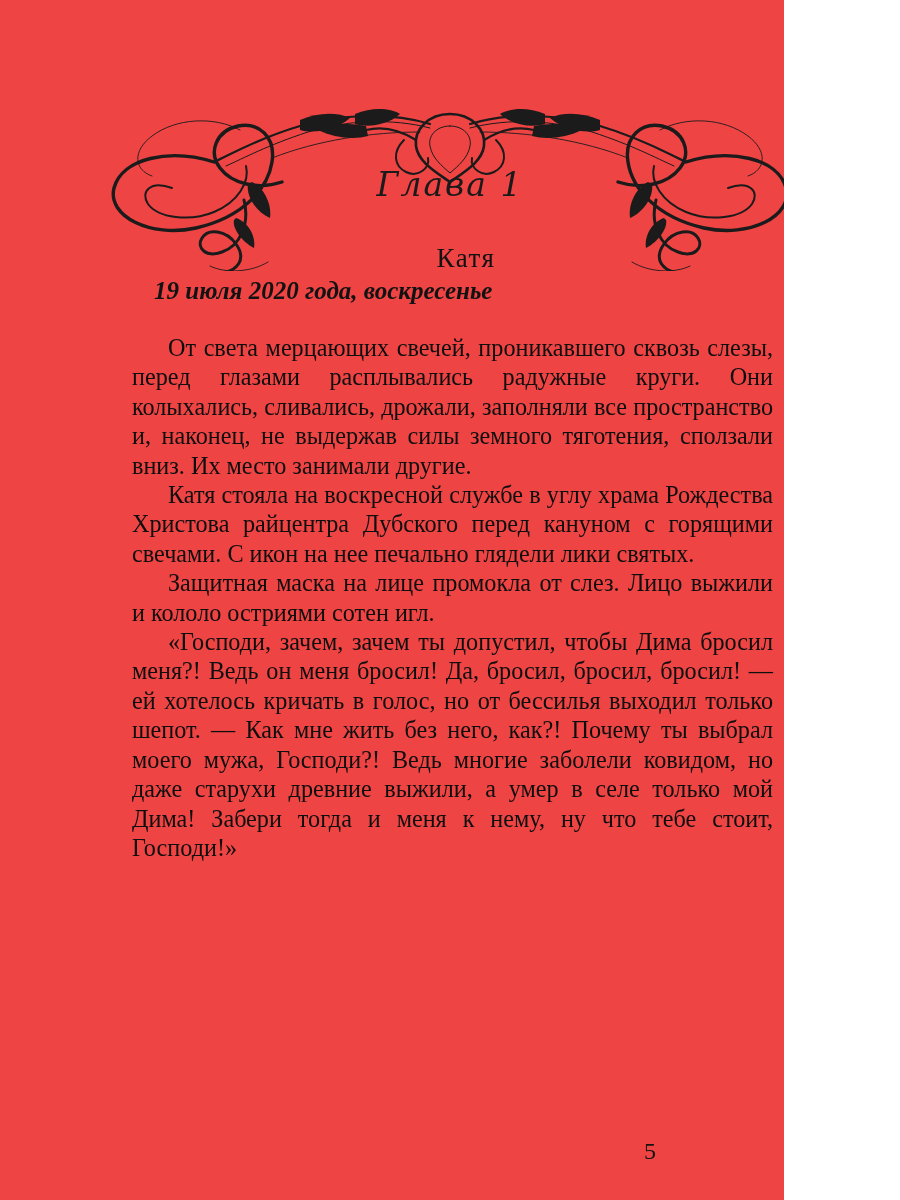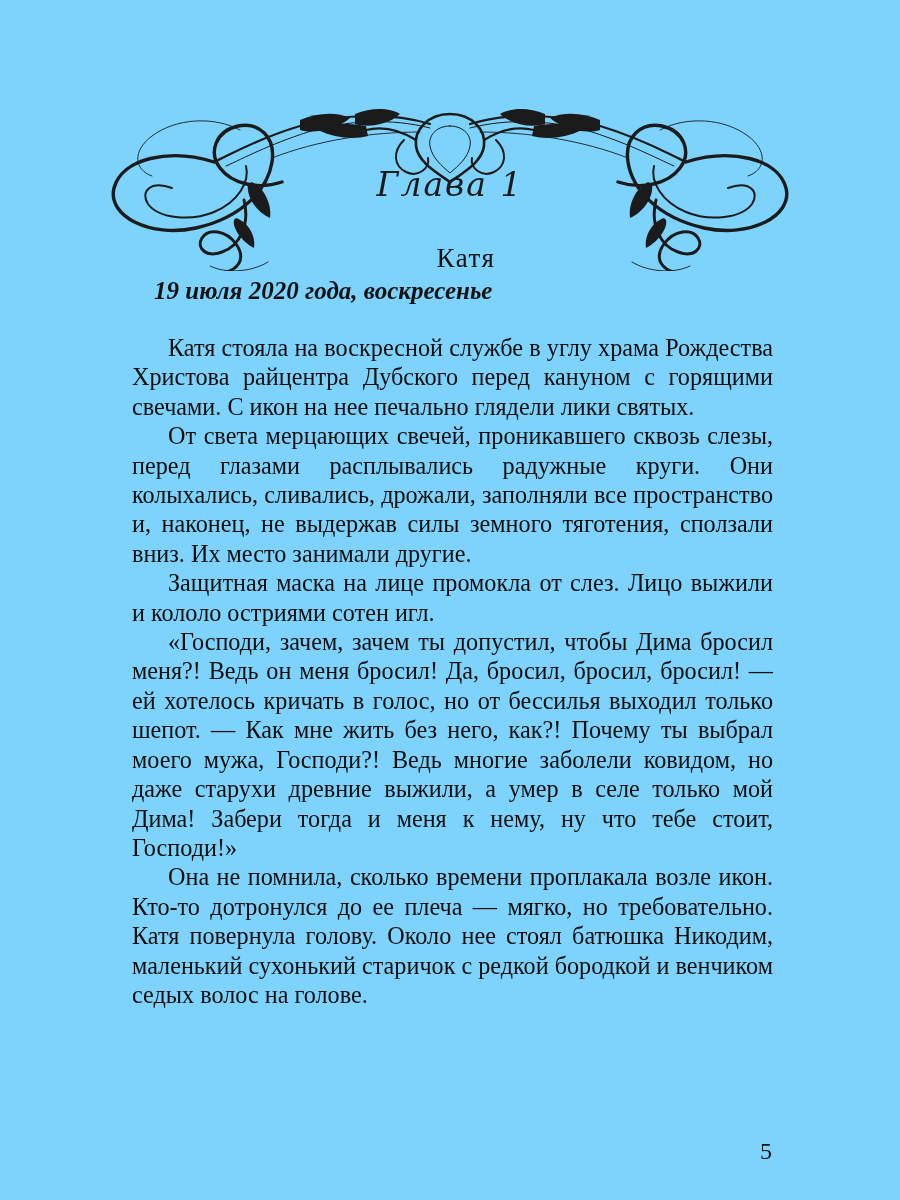--- a/index.html
+++ b/index.html
@@ -4,23 +4,23 @@
 <title>Глава 1</title>
 <style>
   html, body {
     margin: 0;
     padding: 0;
     background: #ffffff;
   }
 
   .page {
     position: relative;
-    width: 900px;
+    width: 784px;
     height: 1200px;
-    background: #7dd3fc;
+    background: #ef4444;
     overflow: hidden;
     font-family: "Liberation Serif", "DejaVu Serif", serif;
     color: #101010;
     box-sizing: border-box;
   }
 
   
   .ornament-wrap {
     position: absolute;
     left: 0;
@@ -177,22 +177,21 @@
     </svg>
   </div>
 
   <div class="chapter-title">Глава 1</div>
 
   <div class="chapter-subject">Катя</div>
 
   <div class="chapter-date">19 июля 2020 года, воскресенье</div>
 
   <div class="body-text">
+    <p>От света мерцающих свечей, проникавшего сквозь слезы, перед глазами расплывались радужные круги. Они колыхались, сливались, дрожали, заполняли все пространство и, наконец, не выдержав силы земного тяготения, сползали вниз. Их место занимали другие.</p>
     <p>Катя стояла на воскресной службе в углу храма Рождества Христова райцентра Дубского перед кануном с горящими свечами. С икон на нее печально глядели лики святых.</p>
-    <p>От света мерцающих свечей, проникавшего сквозь слезы, перед глазами расплывались радужные круги. Они колыхались, сливались, дрожали, заполняли все пространство и, наконец, не выдержав силы земного тяготения, сползали вниз. Их место занимали другие.</p>
     <p>Защитная маска на лице промокла от слез. Лицо выжили и кололо остриями сотен игл.</p>
     <p>«Господи, зачем, зачем ты допустил, чтобы Дима бросил меня?! Ведь он меня бросил! Да, бросил, бросил, бросил! — ей хотелось кричать в голос, но от бессилья выходил только шепот. — Как мне жить без него, как?! Почему ты выбрал моего мужа, Господи?! Ведь многие заболели ковидом, но даже старухи древние выжили, а умер в селе только мой Дима! Забери тогда и меня к нему, ну что тебе стоит, Господи!»</p>
-    <p>Она не помнила, сколько времени проплакала возле икон. Кто-то дотронулся до ее плеча — мягко, но требовательно. Катя повернула голову. Около нее стоял батюшка Никодим, маленький сухонький старичок с редкой бородкой и венчиком седых волос на голове.</p>
   </div>
 
   <div class="page-number">5</div>
 
 </div>
 
 </body></html>

